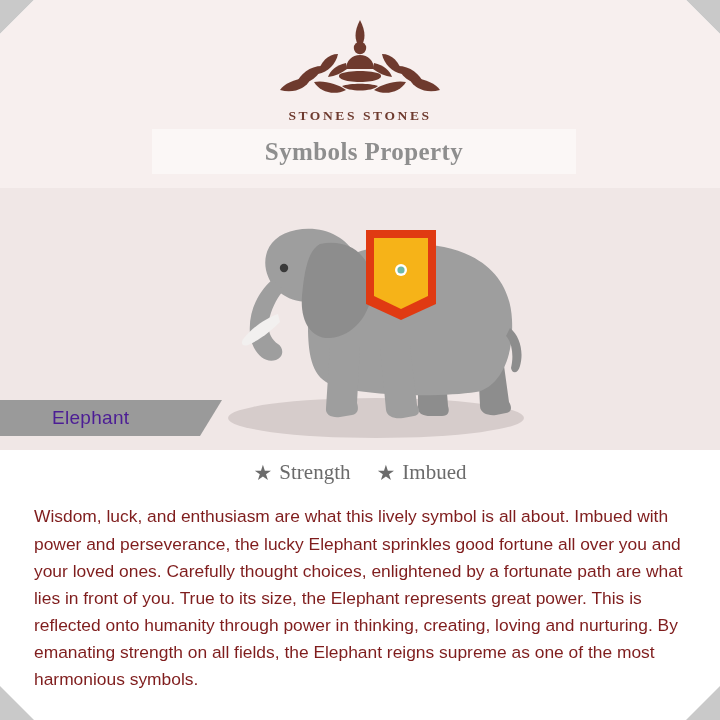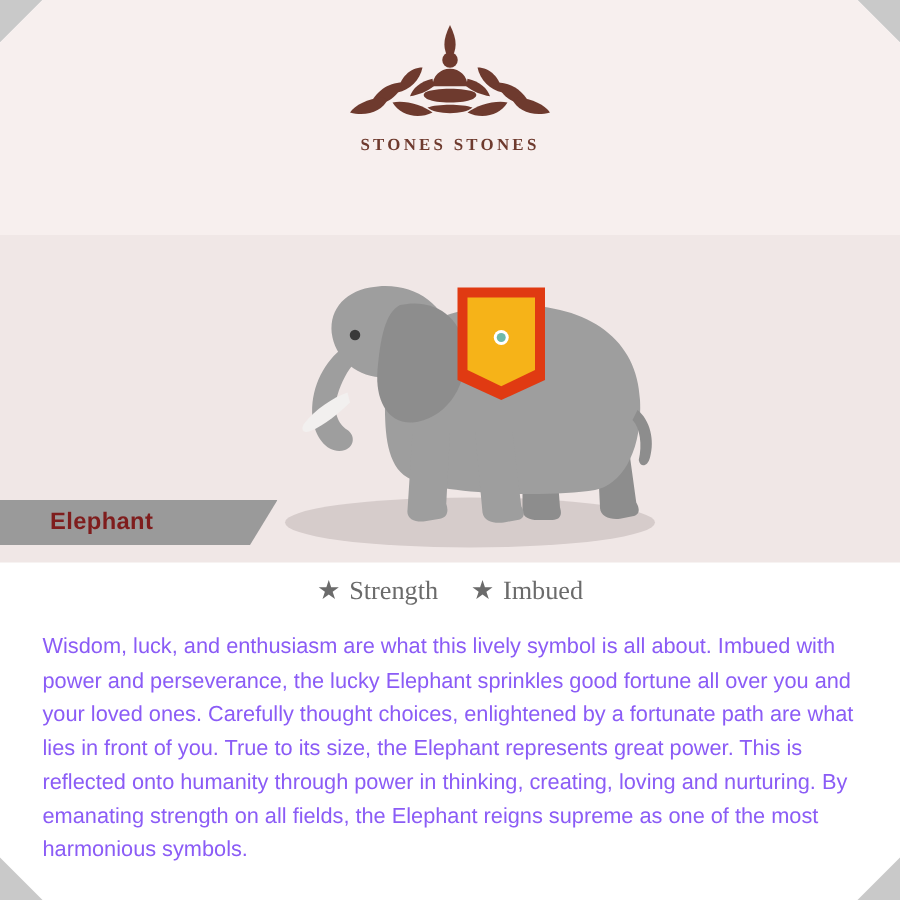--- a/index.html
+++ b/index.html
@@ -120,24 +120,24 @@
     left: 0;
     top: 400px;
     width: 222px;
     height: 36px;
     background: #9a9a9a;
     display: flex;
     align-items: center;
     clip-path: polygon(0 0, 222px 0, 200px 36px, 0 36px);
   }
   .name-ribbon-text {
-    margin-left: 40px;
-    color: #7f1d1d;
+    margin-left: 52px;
+    color: #4c1d95;
     font-size: 19px;
-    font-weight: 700;
+    font-weight: 400;
     letter-spacing: 0.3px;
   }
 
   
   .keywords {
     position: absolute;
     left: 0;
     top: 460px;
     width: 720px;
     display: flex;
@@ -163,21 +163,21 @@
   }
 
   
   .description {
     position: absolute;
     left: 34px;
     top: 486px;
     width: 660px;
     font-size: 17.4px;
     line-height: 1.56;
-    color: #8b5cf6;
+    color: #7f1d1d;
     text-align: left;
   }
 </style>
 </head>
 <body>
 
 <div class="page">
 
   <div class="corner-tl"></div>
   <div class="corner-tr"></div>
@@ -212,20 +212,23 @@
           <path d="M34 64 C44 62 58 66 66 72 C54 78 40 74 34 64 Z"></path>
           <path d="M126 64 C116 62 102 66 94 72 C106 78 120 74 126 64 Z"></path>
 
           <path d="M62 68 C70 65 90 65 98 68 C92 74 68 74 62 68 Z"></path>
         </g>
       </svg>
       <div class="logo-text">STONES STONES</div>
     </div>
   </div>
 
+  <div class="title-bar">
+    <span class="title-bar-text">Symbols Property</span>
+  </div>
 
   <div class="image-panel">
     <svg class="elephant-svg" width="380" height="250" viewBox="0 0 380 250">
 
       <ellipse cx="196" cy="222" rx="148" ry="20" fill="#d6cccb"></ellipse>
 
       <path d="M238 130 L238 212 C238 218 244 220 250 220 L262 220 C268 220 270 216 268 210 L262 130 Z" fill="#8d8d8d"></path>
       <path d="M296 126 L300 210 C300 217 308 220 316 219 L326 217 C332 216 332 211 329 206 L318 126 Z" fill="#8d8d8d"></path>
 
       <path d="M128 112 C128 70 176 48 232 48 C292 48 330 76 332 124 C334 164 318 192 296 196 C258 202 170 200 146 186 C126 174 128 140 128 112 Z" fill="#9e9e9e"></path>

